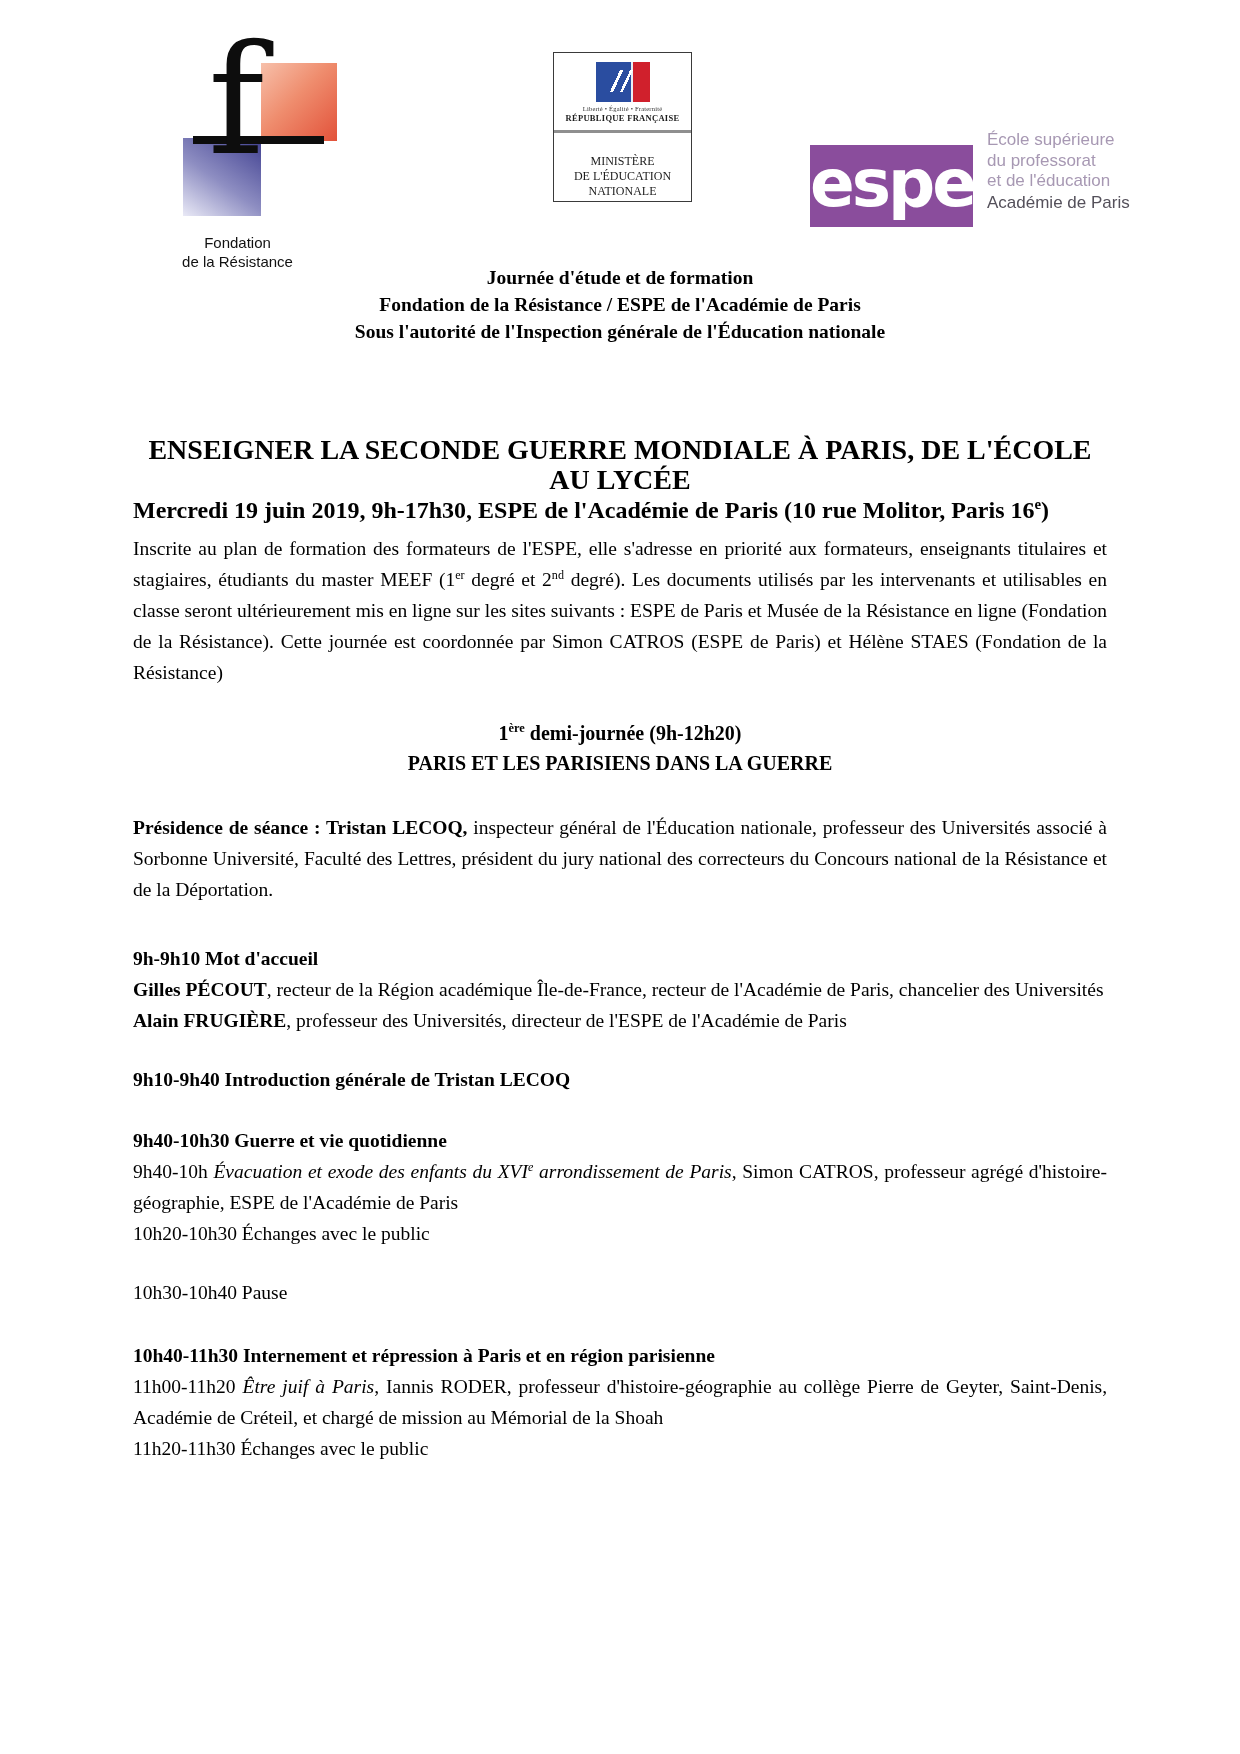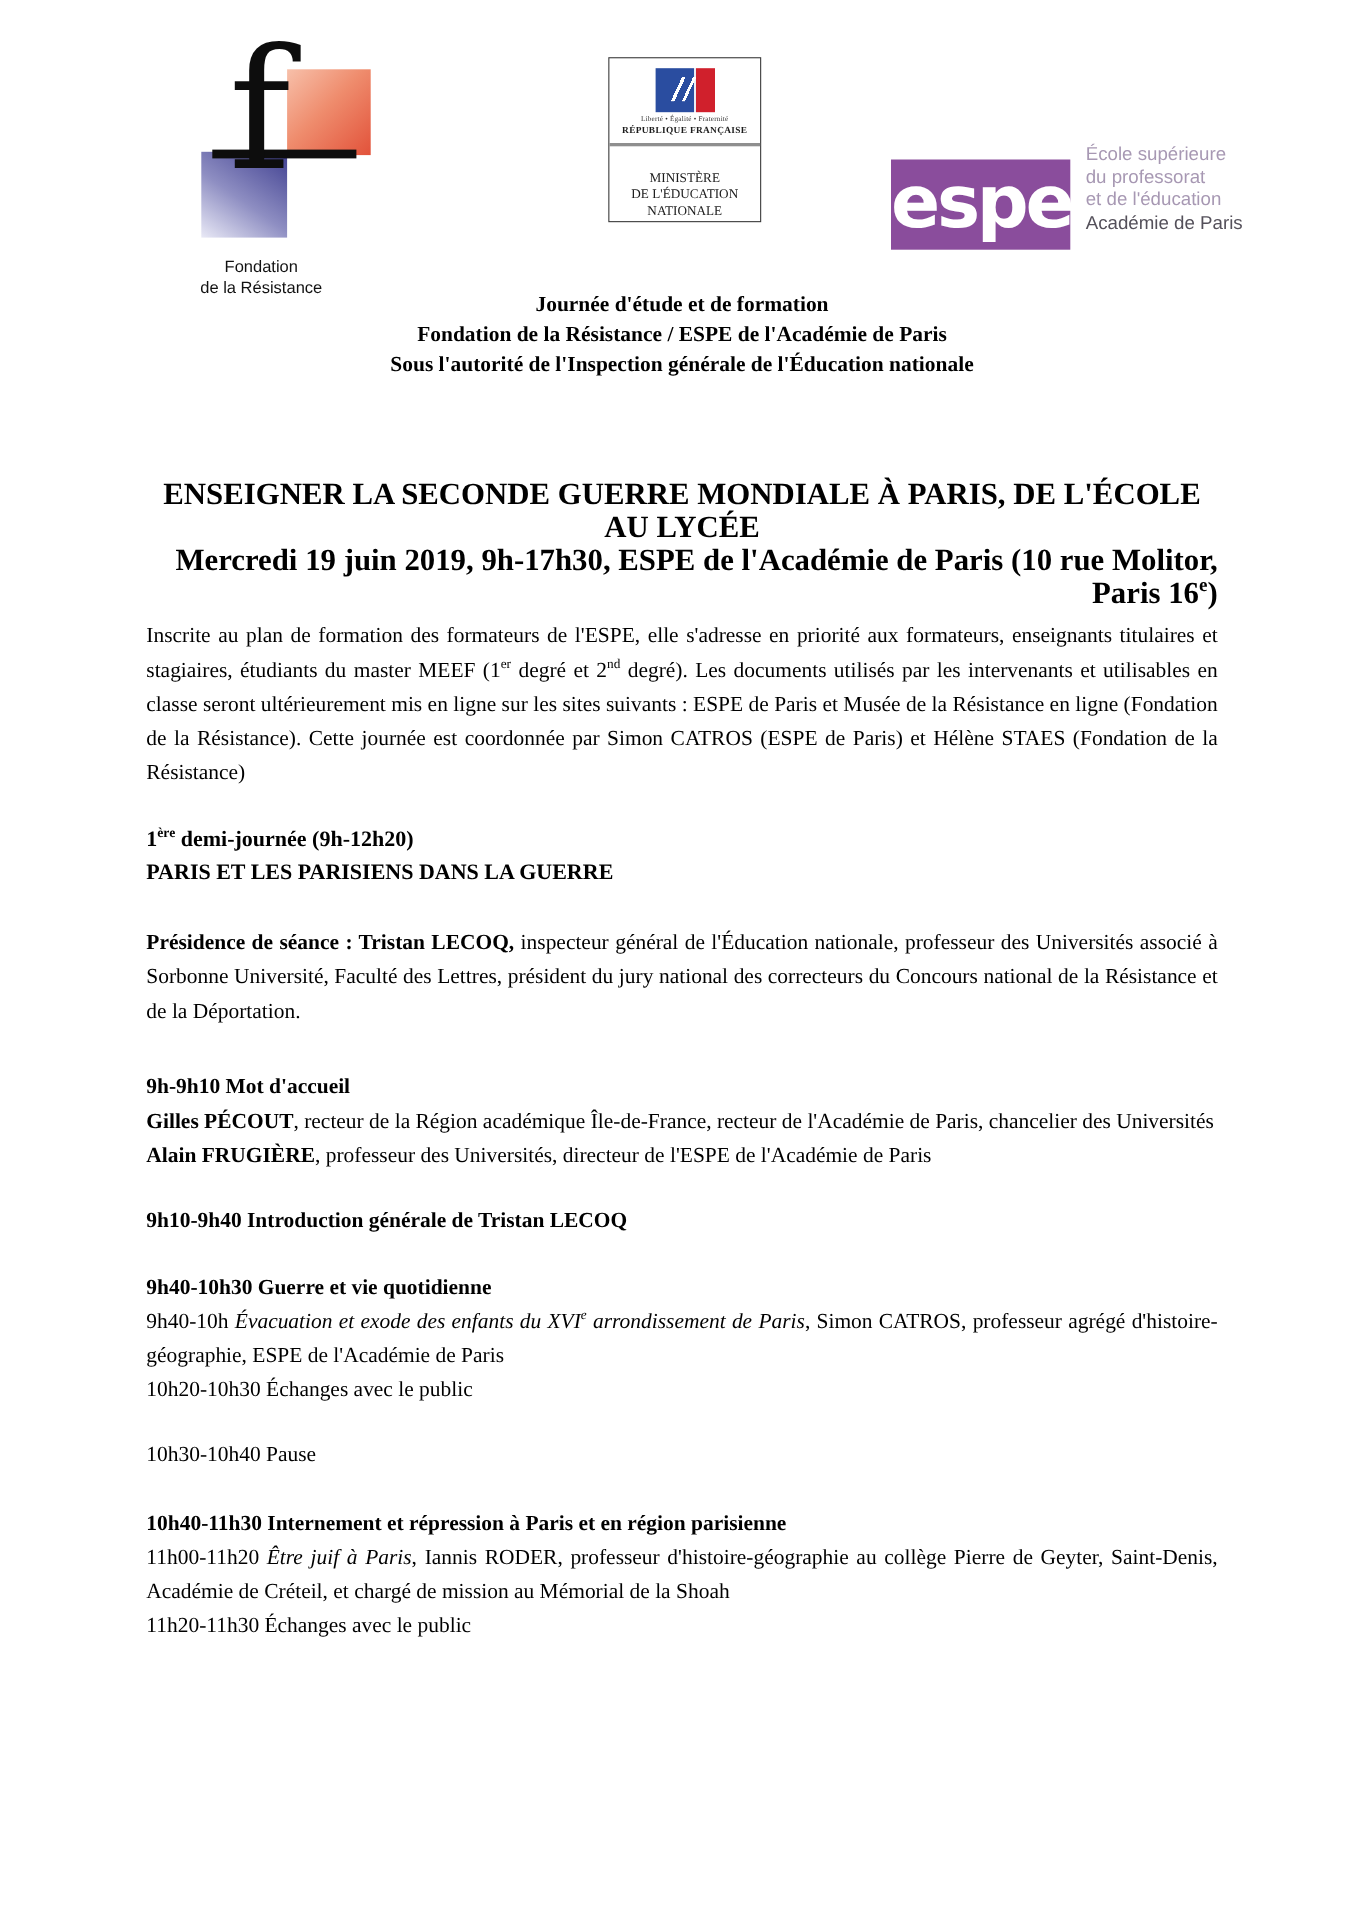--- a/index.html
+++ b/index.html
@@ -47,25 +47,25 @@
   .espe-text { position:absolute; left:177px; top:0; width:240px;
                font-family:"Liberation Sans",sans-serif; font-size:17px; line-height:20.5px; }
   .espe-sub  { color:#a798b3; }
   .espe-acad { color:#54505a; margin-top:1px; }
 
   
   .content   { position:absolute; top:250px; left:0; width:1240px; padding:0 133px; box-sizing:border-box;
                font-size:19.5px; line-height:31px; }
   .doc-title { margin-top:14px; text-align:center; font-weight:bold; font-size:19.5px; line-height:27px; }
   .event-title { margin-top:90px; text-align:center; font-weight:bold; font-size:28px; line-height:30px; }
-  .event-sub { text-align:right; font-weight:bold; font-size:28px; line-height:30px; }
+  .event-sub { text-align:left; font-weight:bold; font-size:24px; line-height:30px; }
   p          { margin:0; }
   .just      { text-align:justify; }
   .intro     { margin-top:8px; }
-  .session   { margin-top:30px; font-weight:bold; font-size:20px; line-height:30px; }
+  .session   { margin-top:30px; text-align:center; font-weight:bold; font-size:20px; line-height:30px; }
   .presidence{ margin-top:34px; }
   .sec       { font-weight:bold; }
   .mt-accueil      { margin-top:38px; }
   .mt-introduction { margin-top:28px; }
   .mt-guerre       { margin-top:30px; }
   .mt-pause        { margin-top:28px; }
   .mt-internement  { margin-top:32px; }
   .b   { font-weight:bold; }
   .i   { font-style:italic; }
   .sup { font-size:62%; vertical-align:super; line-height:0; }

